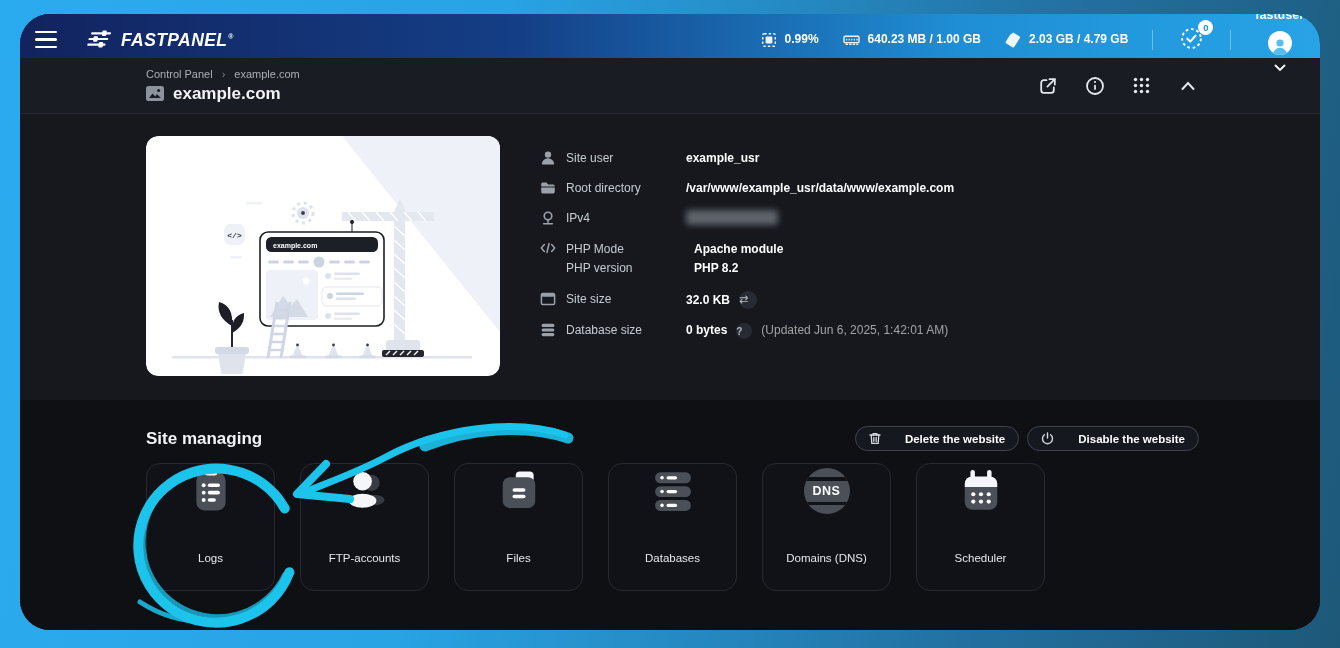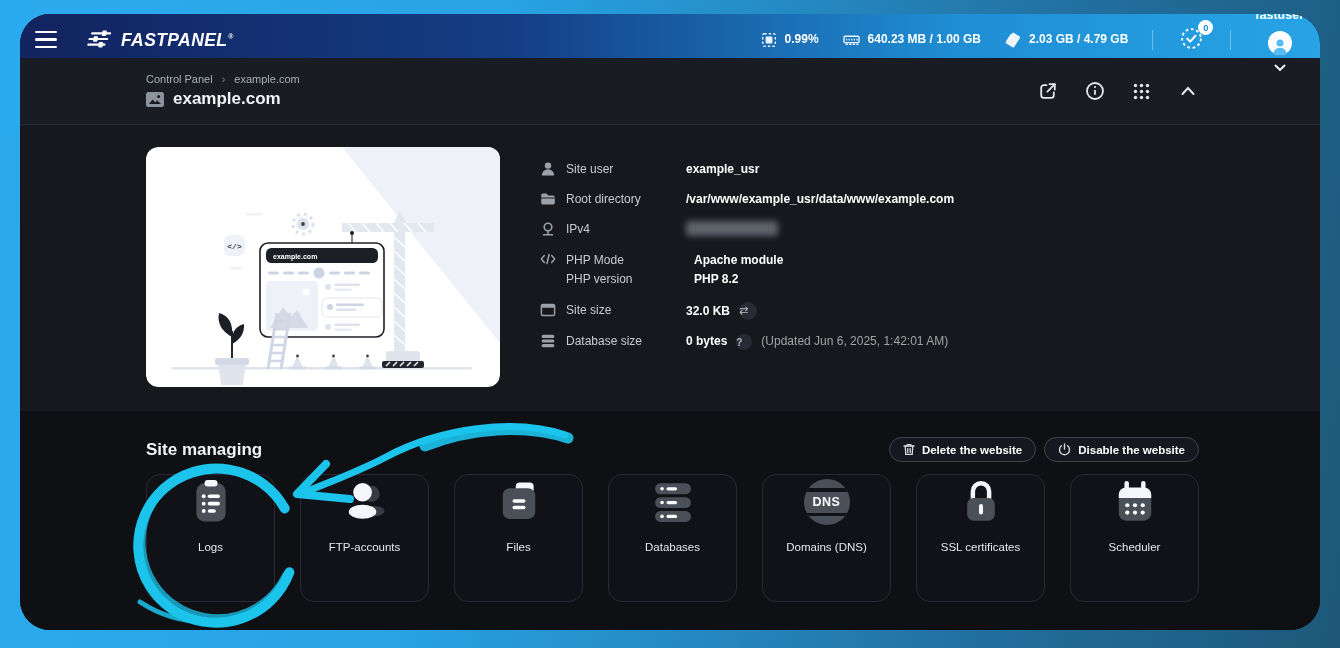--- a/index.html
+++ b/index.html
@@ -28,21 +28,21 @@
   .nav-stats { margin-left:auto; display:flex; align-items:center; gap:24px; font-size:12px; font-weight:700; }
   .stat { display:flex; align-items:flex-start; gap:8px; white-space:nowrap; }
   .stat svg { opacity:.92; }
   .nav-div { width:1px; height:20px; background:rgba(255,255,255,.35); }
   .notif { position:relative; margin:0 2px; cursor:pointer; background:none; border:none; }
   .notif-badge { position:absolute; top:-6px; right:-9px; min-width:15px; height:15px; border-radius:8px; background:#fff; color:#1f8ed4; font-size:9.5px; font-weight:700; display:flex; align-items:center; justify-content:center; padding:0 3px; }
   .user { display:flex; align-items:center; gap:9px; cursor:pointer;flex-direction:column; }
   .user-name { font-size:12.5px; font-weight:700; }
   .avatar { width:24px; height:24px; border-radius:50%; background:#fff; display:flex; align-items:flex-end; justify-content:center; overflow:hidden; }
   
-  .page-header { height:67px; background:#1a1c23; border-bottom:1px solid #272a33; display:flex; align-items:center; padding:0 122px 0 126px; }
+  .page-header { height:56px; background:#1a1c23; border-bottom:1px solid #272a33; display:flex; align-items:center; padding:0 122px 0 126px; }
   .crumbs { display:flex; gap:9px; font-size:11px; color:#a9afb8; margin-bottom:4px; }
   .crumbs .sep { color:#7d838c; }
   .crumb { cursor:pointer; }
   .title-row { display:flex; align-items:center; gap:9px; }
   .page-title { font-size:17px; font-weight:700; color:#f2f3f5; }
   .header-icons { margin-left:auto; display:flex; align-items:center; gap:27px; }
   .hicon { background:none; border:none; cursor:pointer; color:#e3e6ea; display:flex; }
   
   .info-section { position:relative; height:286px; background:#16181e; }
   .illustration { position:absolute; left:126px; top:22px; width:354px; height:240px; border-radius:12px; overflow:hidden; }
@@ -57,26 +57,26 @@
   .rv2 span { line-height:19px;margin-left:8px; }
   .redacted { display:inline-block; width:92px; height:15px; border-radius:3px; background:#63676f; filter:blur(3px); opacity:.95; }
   .chip { width:18px; height:18px; border-radius:50%; background:#272b33; color:#b7bcc4; font-size:11px; font-weight:400; display:inline-flex; align-items:center; justify-content:center; margin-left:9px; cursor:pointer; }
   .chip.help { width:16px; height:16px; font-size:10px; font-weight:700; }
   .note { color:#a3a3a3; font-weight:400; margin-left:9px; }
   
   .managing { position:relative; height:230px; background:#0f1014; padding:26px 121px 0 126px; }
   .managing-head { display:flex; align-items:center; justify-content:space-between; margin-bottom:12px; }
   .managing-title { font-size:17px; font-weight:700; color:#f2f3f5; }
   .head-buttons { display:flex; gap:8px; }
-  .pill-btn { height:25px; border-radius:13px; border:1px solid #40444d; background:#16181f; color:#fff; font-size:11.5px; font-weight:700; font-family:inherit; display:flex; align-items:center; gap:7px; padding:0 13px; cursor:pointer; }
+  .pill-btn { height:25px; border-radius:13px; border:1px solid #40444d; background:#16181f; color:#fff; font-size:11.5px; font-weight:700; font-family:inherit; display:flex; align-items:center; gap:24px; padding:0 13px; cursor:pointer; }
   .pill-btn svg { color:#d6dade; }
   .cards { display:flex; gap:25px; }
   .card { width:129px; height:128px; background:#111217; border:1px solid #272a33; border-radius:14px; display:flex; flex-direction:column; align-items:center; cursor:pointer; }
   .card-icon { height:54px; display:flex; align-items:center; justify-content:center; margin-bottom:12px; }
-  .card-label { font-size:11.5px; color:#e4e7ec; }
+  .card-label { font-size:11.5px; color:#e4e7ec;margin-top:22px; }
   .globe { width:46px; height:46px; border-radius:50%; background:#4a4f58; position:relative; display:flex; align-items:center; justify-content:center; overflow:hidden; }
   .globe:before, .globe:after { content:""; position:absolute; left:-4px; right:-4px; height:3.5px; background:#111217; }
   .globe:before { top:9px; } .globe:after { bottom:9px; }
   .globe span { color:#fff; font-weight:800; font-size:12.5px; letter-spacing:.5px; }
   
   .annotation { position:absolute; inset:0; pointer-events:none; z-index:5; }
 </style>
 </head>
 <body>
 
@@ -459,30 +459,20 @@
         <span class="card-icon">
           <span class="globe">
               <span>DNS</span>
             </span>
         </span>
         <span class="card-label">Domains (DNS)</span>
       </div>
       <div class="card">
         <span class="card-icon">
           <svg width="52" height="54" viewBox="0 0 64 64">
-              <path d="M22 27v-8a10 10 0 0 1 20 0v8" fill="none" stroke="#f4f6fa" stroke-width="5.5" stroke-linecap="round"></path>
-              <rect x="15" y="27" width="34" height="28" rx="8" fill="#4a4f58"></rect>
-              <rect x="29.5" y="34.5" width="5" height="13" rx="2.5" fill="#f4f6fa"></rect>
-            </svg>
-        </span>
-        <span class="card-label">SSL certificates</span>
-      </div>
-      <div class="card">
-        <span class="card-icon">
-          <svg width="52" height="54" viewBox="0 0 64 64">
               <rect x="19" y="6" width="5.5" height="11" rx="2.7" fill="#f4f6fa"></rect>
               <rect x="39.5" y="6" width="5.5" height="11" rx="2.7" fill="#f4f6fa"></rect>
               <path d="M12 23a9 9 0 0 1 9-9h22a9 9 0 0 1 9 9v4H12z" fill="#f4f6fa"></path>
               <path d="M12 27h40v19a9 9 0 0 1-9 9H21a9 9 0 0 1-9-9z" fill="#4a4f58"></path>
               <g fill="#fff">
                 <circle cx="22.5" cy="36" r="2.6"></circle>
                 <circle cx="32" cy="36" r="2.6"></circle>
                 <circle cx="41.5" cy="36" r="2.6"></circle>
                 <circle cx="22.5" cy="45" r="2.6"></circle>
                 <circle cx="32" cy="45" r="2.6"></circle>

